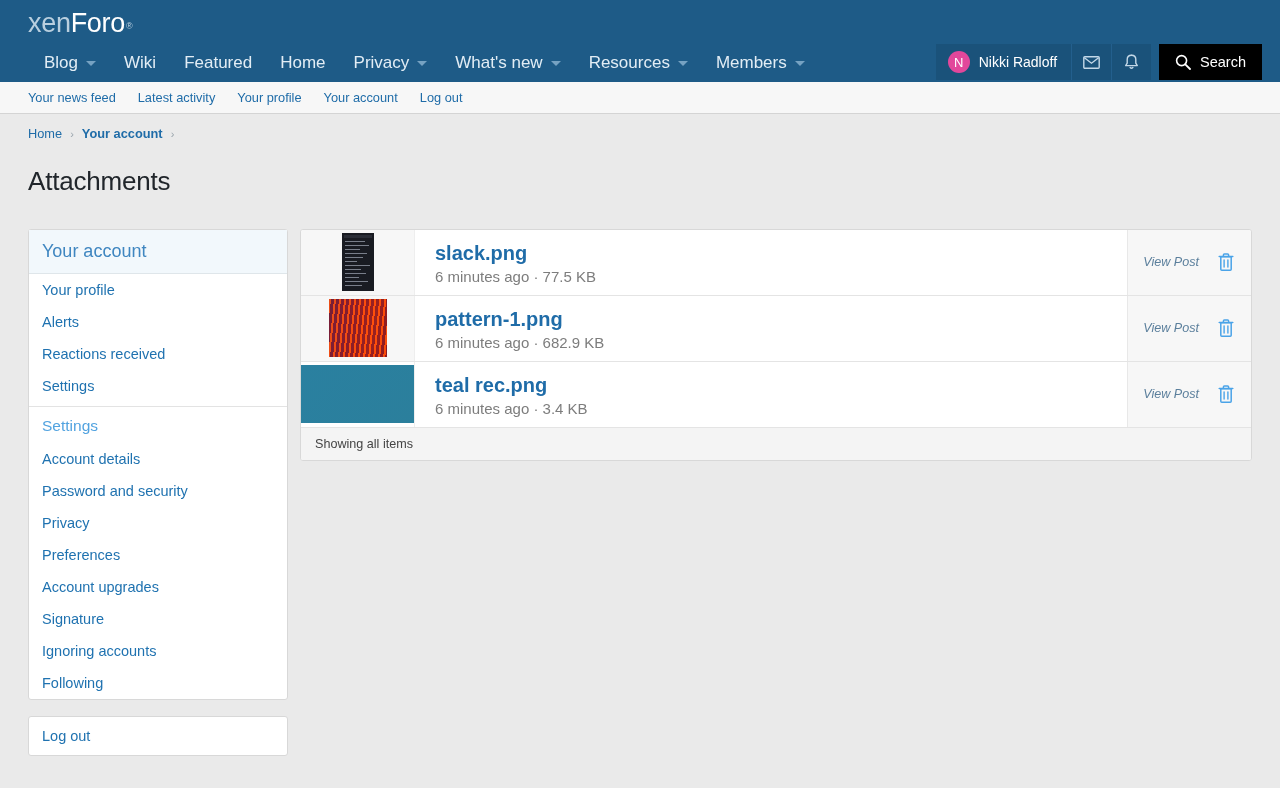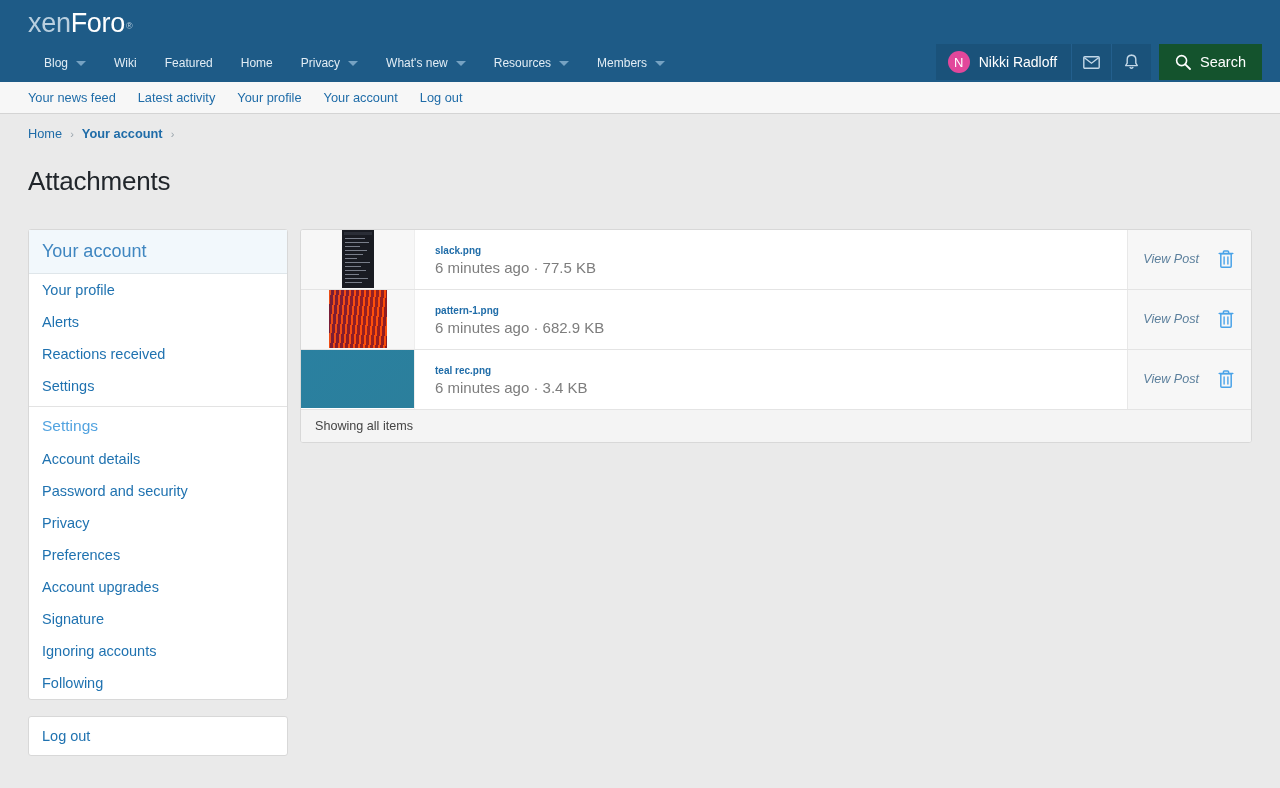--- a/index.html
+++ b/index.html
@@ -44,21 +44,21 @@
     display: flex;
     align-items: center;
     height: 38px;
     padding-left: 30px;
     position: relative;
   }
   .nav-item {
     display: flex;
     align-items: center;
     color: #e2edf5;
-    font-size: 12px;
+    font-size: 17px;
     padding: 9px 14px;
     cursor: pointer;
     white-space: nowrap;
   }
   .caret {
     display: inline-block;
     margin-left: 8px;
     width: 0; height: 0;
     border-left: 5px solid transparent;
     border-right: 5px solid transparent;
@@ -99,21 +99,21 @@
     display: flex;
     align-items: center;
     justify-content: center;
     cursor: pointer;
     border-left: 1px solid #235f8d;
   }
   .icon-btn svg { display: block; }
   .search-block {
     display: flex;
     align-items: center;
-    background: #14532d;
+    background: #000000;
     padding: 0 16px;
     margin-left: 8px;
     cursor: pointer;
   }
   .search-block .lbl { color: #ffffff; font-size: 14.5px; margin-left: 9px; }
 
   
   .subnav {
     background: #f7f7f7;
     border-bottom: 1px solid #d4d4d4;
@@ -265,21 +265,21 @@
 
   .att-main {
     flex: 1;
     padding: 12px 0 10px 20px;
     display: flex;
     flex-direction: column;
     justify-content: center;
   }
   .att-name {
     color: #1f6ca8;
-    font-size: 10px;
+    font-size: 20px;
     font-weight: bold;
     text-decoration: none;
     cursor: pointer;
     margin-bottom: 3px;
   }
   .att-meta {
     color: #7d7d7d;
     font-size: 15px;
   }
   .att-actions {

